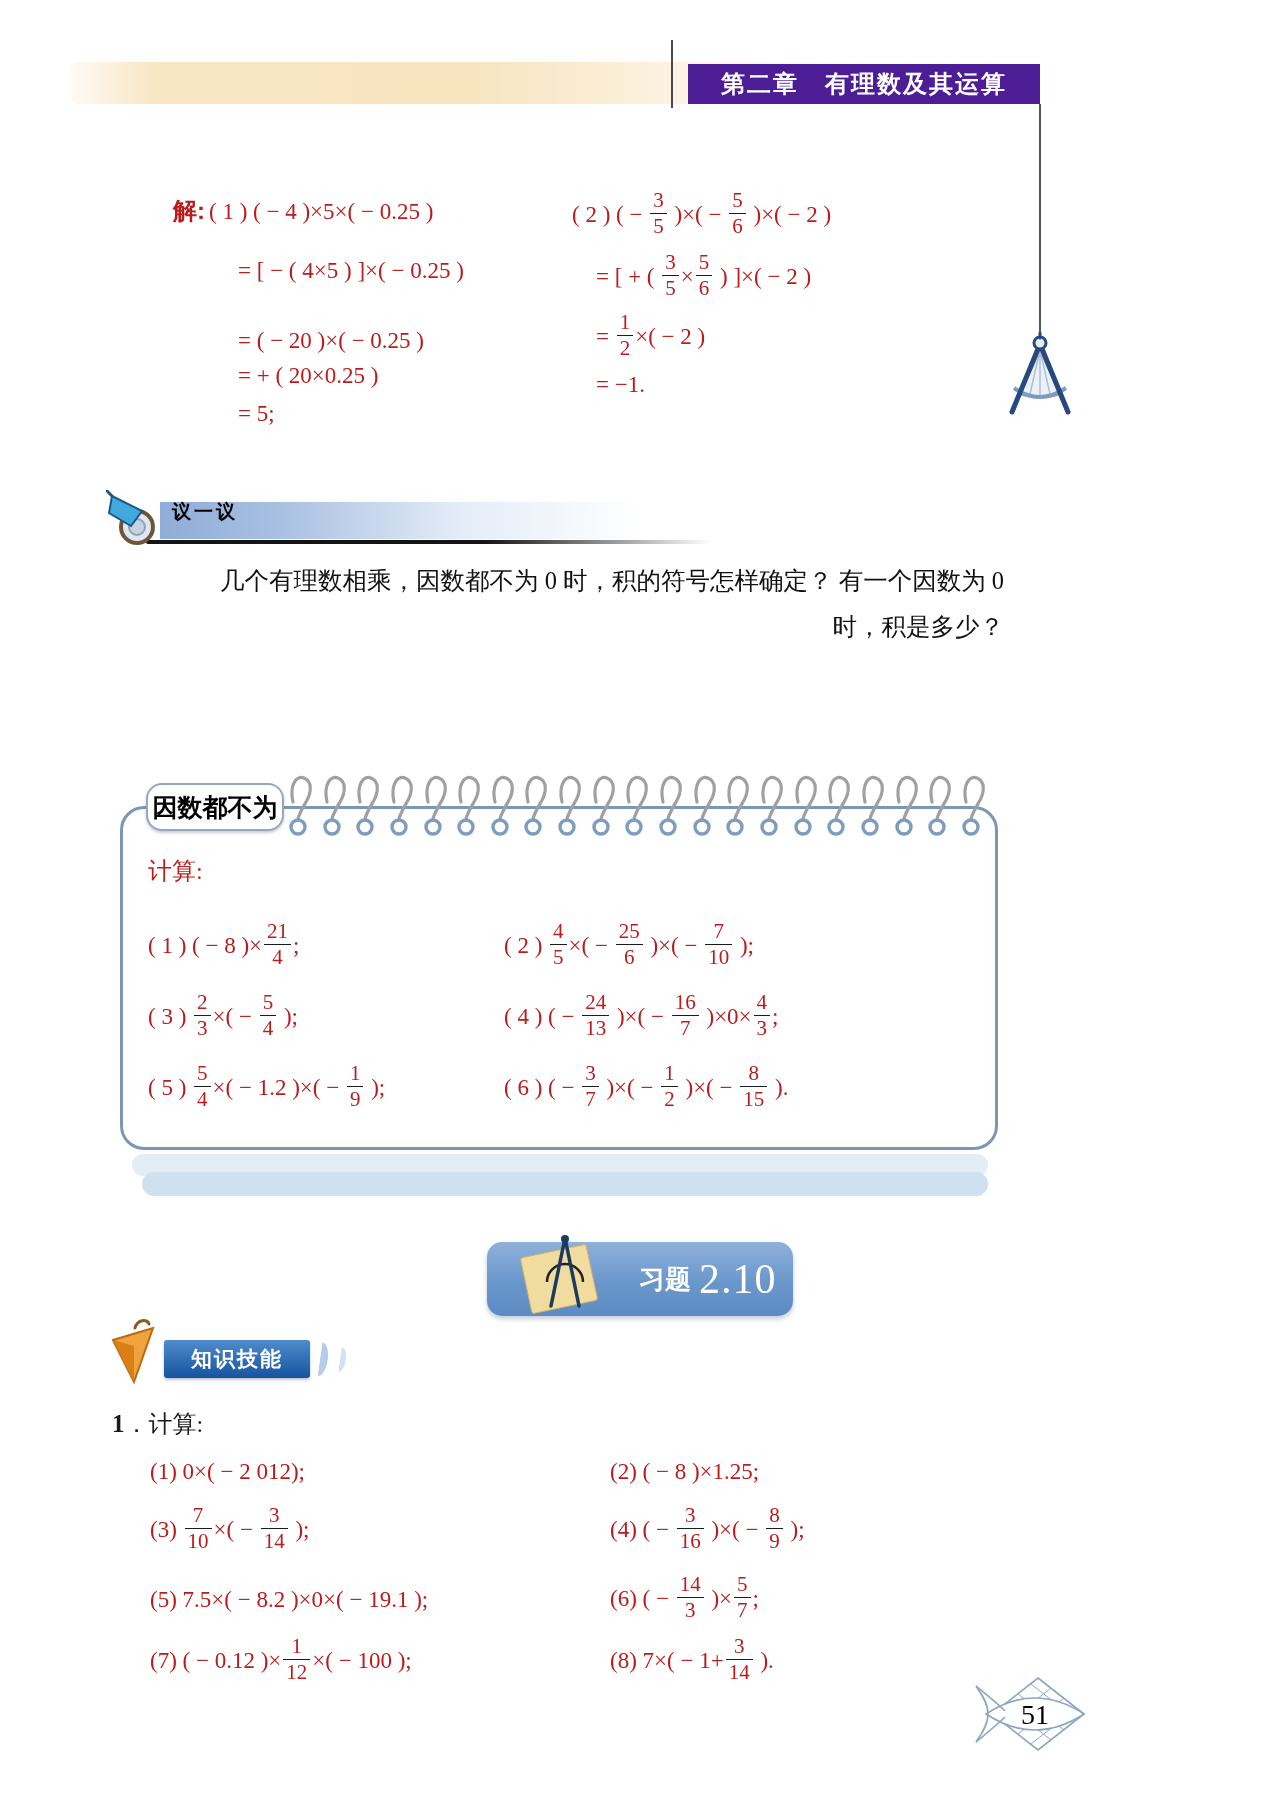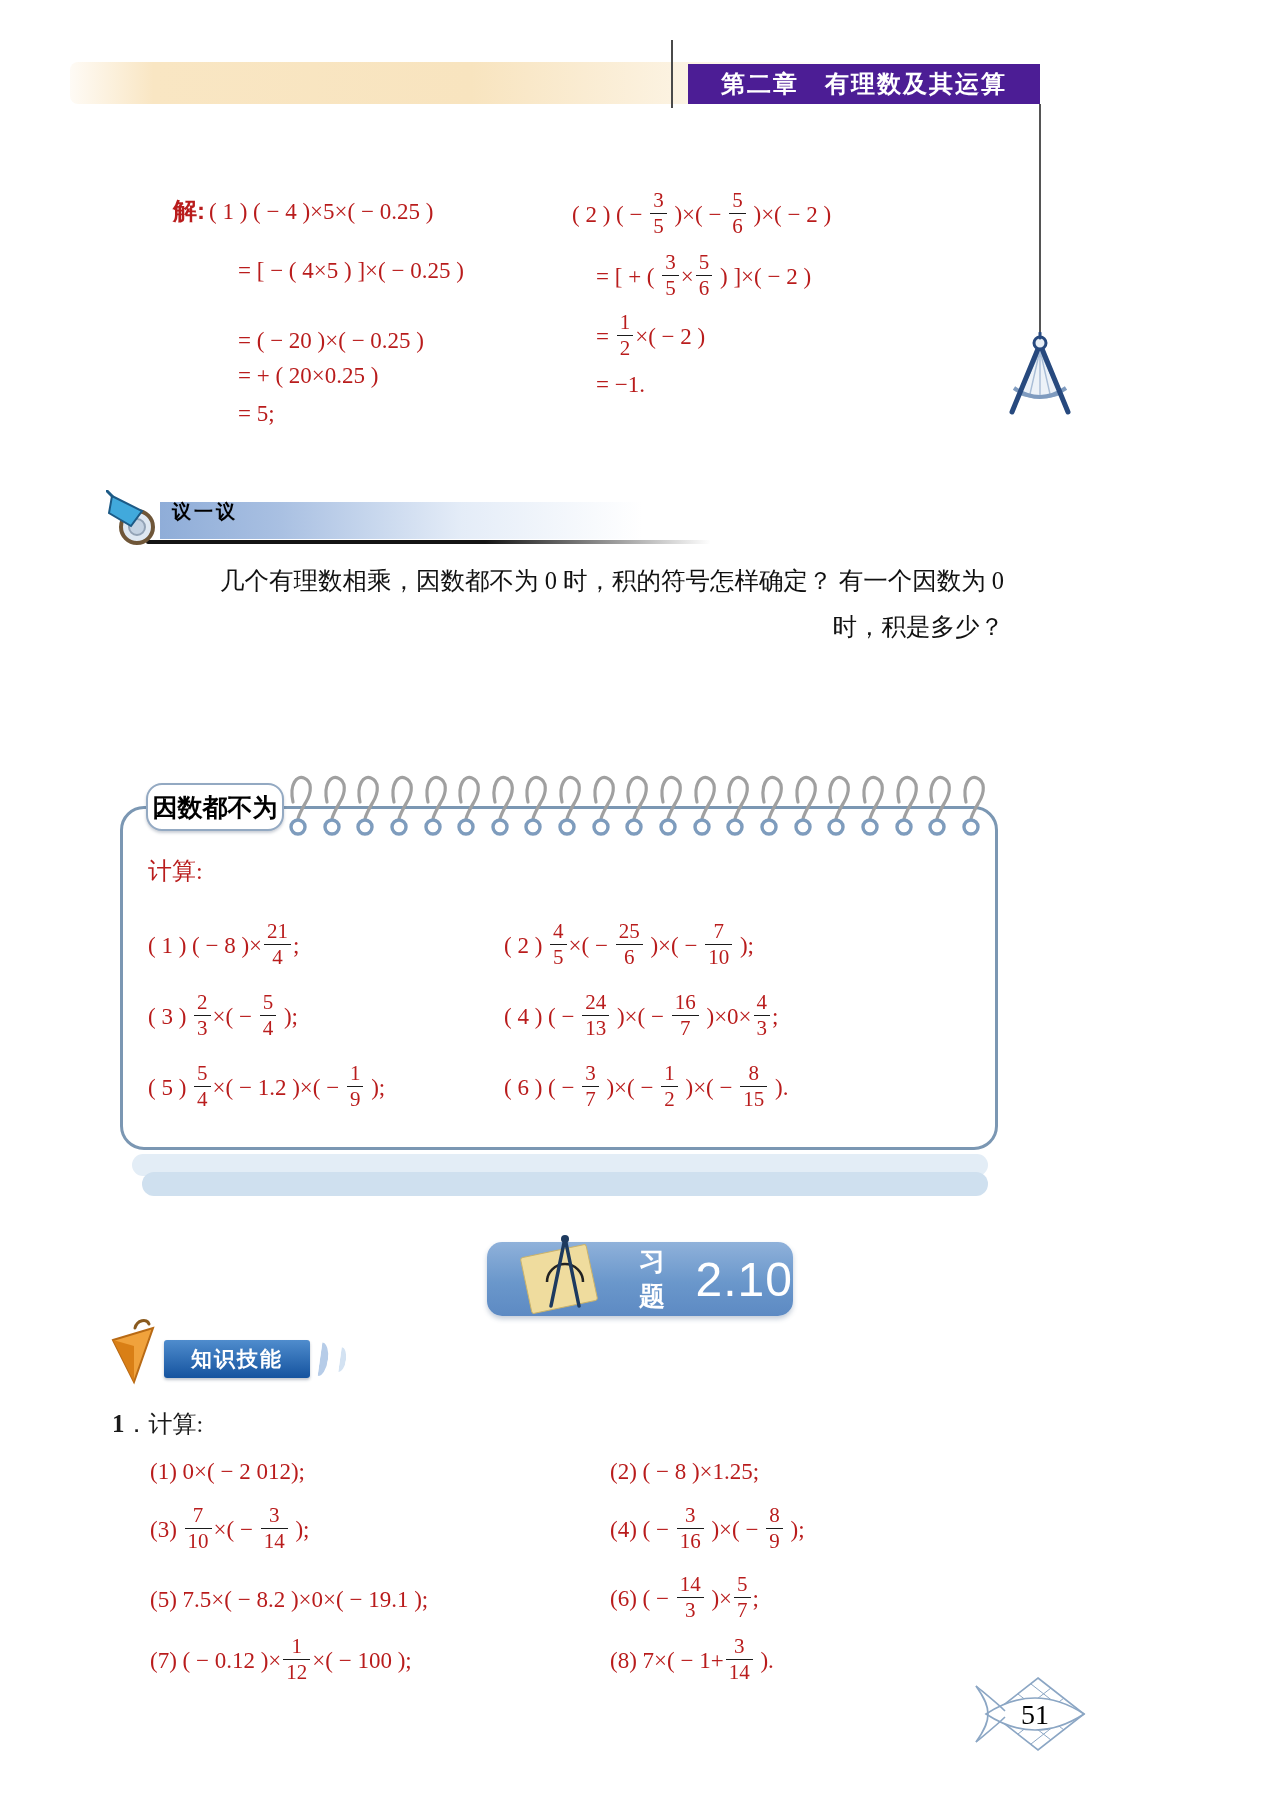--- a/index.html
+++ b/index.html
@@ -84,21 +84,21 @@
     background:linear-gradient(180deg, #8fb1da 0%, #6a97cb 55%, #5d8ac3 100%);
     box-shadow:0 3px 5px rgba(60,90,130,0.3);
   }
   .ex-note {
     position:absolute; left:38px; top:8px; width:68px; height:58px;
     background:#efdc9e; border:1px solid #cbb36a; transform:rotate(-12deg); border-radius:3px;
   }
   .ex-compass { position:absolute; left:46px; top:-12px; }
   .ex-text { position:absolute; left:152px; top:0; height:74px; display:flex; align-items:center; gap:8px; }
   .ex-label { color:#fff; font-family:"Liberation Sans", sans-serif; font-weight:bold; font-size:26px; }
-  .ex-num { color:#fff; font-family:Liberation Sans, sans-serif; font-size:48px; letter-spacing:1px; }
+  .ex-num { color:#fff; font-family:Liberation Serif, serif; font-size:42px; letter-spacing:1px; }
 
   
   .skills-pill {
     position:absolute; left:164px; top:1340px; width:146px; height:38px; border-radius:3px;
     background:linear-gradient(180deg, #4f8ccd 0%, #15539f 100%);
     display:flex; align-items:center; justify-content:center;
     color:#fff; font-family:"Liberation Sans", sans-serif; font-weight:bold; font-size:21px; letter-spacing:2px;
     box-shadow:0 2px 3px rgba(40,60,90,0.3);
   }
   .crescent1 { position:absolute; left:312px; top:1342px; width:16px; height:34px; border-radius:50%; border-right:8px solid #b6cce8; transform:rotate(8deg); }

